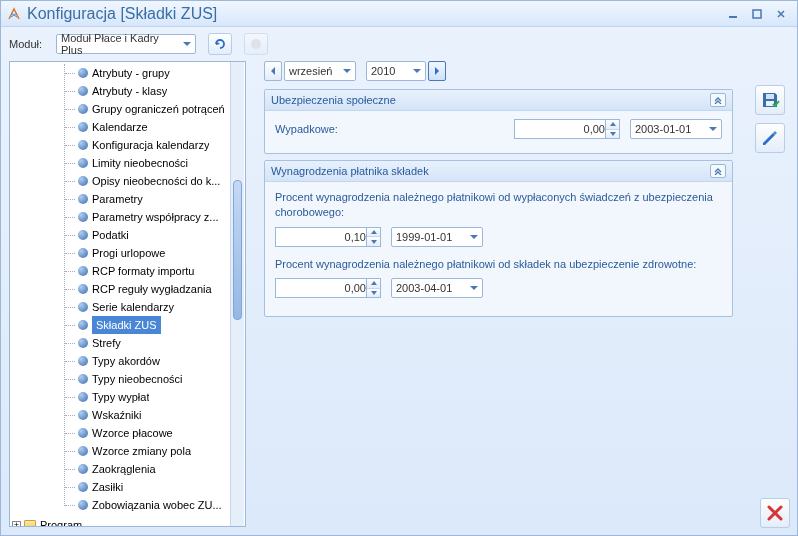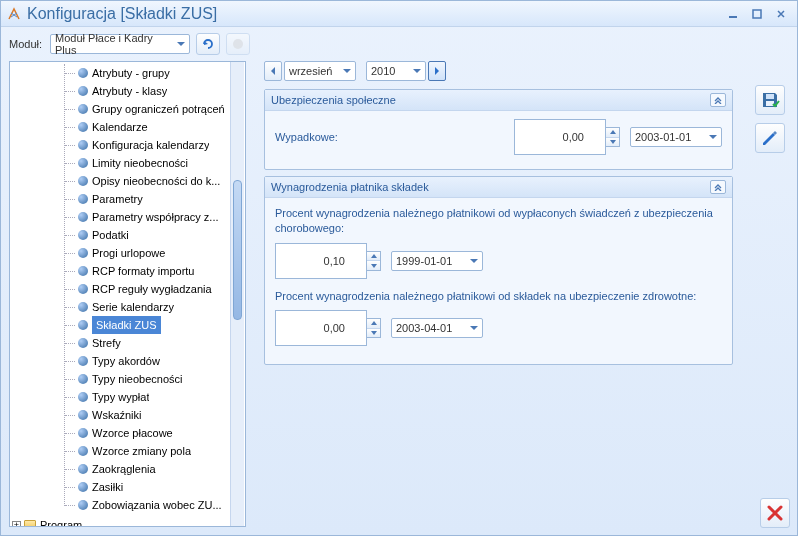--- a/index.html
+++ b/index.html
@@ -3,21 +3,21 @@
 <meta charset="utf-8">
 <style>
 * { box-sizing: border-box; margin: 0; padding: 0; font-family: Tahoma, Arial, sans-serif; font-size: 11px; }
 body { background: #e8f0fb; }
 .window { width: 798px; height: 536px; border: 1px solid #9bb7d9; background: linear-gradient(#eaf2fd, #dce9fa); display: flex; flex-direction: column; }
 .titlebar { height: 26px; display: flex; align-items: center; padding: 0 6px; background: linear-gradient(#f0f6fe, #d7e7fb); border-bottom: 1px solid #c1d4ec; }
 .titlebar .icon { width: 14px; height: 14px; margin-right: 6px; }
 .titlebar .title { color: #3a6ea5; font-size: 16px; flex: 1; }
 .winbtns { display: flex; gap: 4px; }
 .winbtn { width: 20px; height: 16px; display: flex; align-items: center; justify-content: center; color: #4a78b5; cursor: pointer; }
-.toolbar { display: flex; align-items: center; padding: 6px 8px; gap: 6px; }
+.toolbar { display: flex; align-items: center; padding: 6px 8px; gap: 12px; }
 .label { color: #333; margin-right: 2px; }
 .select { background: #fff; border: 1px solid #9bb7d9; height: 20px; padding: 1px 18px 1px 4px; position: relative; color: #333; cursor: pointer; display: inline-flex; align-items: center; border-radius: 2px; min-width: 60px; }
 .select::after { content: ''; position: absolute; right: 4px; top: 7px; border: 4px solid transparent; border-top-color: #4a78b5; }
 .iconbtn { width: 24px; height: 22px; border: 1px solid #b7cde8; background: linear-gradient(#fefefe, #e3edf9); border-radius: 3px; display: flex; align-items: center; justify-content: center; cursor: pointer; }
 .iconbtn.disabled { opacity: 0.5; cursor: default; }
 .navbtn { width: 18px; height: 20px; border: 1px solid #9bb7d9; background: linear-gradient(#fefefe, #e3edf9); display: flex; align-items: center; justify-content: center; cursor: pointer; border-radius: 2px; }
 .navbtn.active { border-color: #4a78b5; background: linear-gradient(#f0f6fe, #cfe2f9); }
 .content { flex: 1; display: flex; padding: 0 8px 8px 8px; gap: 18px; min-height: 0; }
 .sidebar { width: 237px; border: 1px solid #9bb7d9; background: #fff; position: relative; overflow: hidden; display: flex; }
 .tree { flex: 1; overflow-y: auto; padding: 2px 0; position: relative; }
@@ -34,21 +34,21 @@
 .scroll-thumb .thumb { position: absolute; left: 2px; right: 2px; top: 118px; height: 140px; background: linear-gradient(#c4d9f4, #95b8e4); border: 1px solid #7fa6d4; border-radius: 4px; }
 .main { flex: 1; display: flex; flex-direction: column; gap: 6px; position: relative; }
 .main-top { display: flex; gap: 2px; align-items: center; margin-bottom: 2px; }
 .panel { border: 1px solid #a7c0df; background: #f2f7fe; border-radius: 2px; }
 .panel-header { background: linear-gradient(#e8f1fd, #d4e4f8); padding: 3px 6px; color: #2a5a9a; display: flex; align-items: center; border-bottom: 1px solid #c4d6ee; }
 .panel-header .ph-title { flex: 1; }
 .collapse-btn { width: 16px; height: 14px; border: 1px solid #9bb7d9; background: #f5f9fe; display: flex; align-items: center; justify-content: center; cursor: pointer; border-radius: 2px; }
 .panel-body { padding: 8px 10px; color: #2a5a9a; }
 .row { display: flex; align-items: center; margin-bottom: 6px; }
 .row .rlabel { flex: 1; color: #2a5a9a; }
-.numinput { width: 92px; height: 36px; border: 1px solid #9bb7d9; background: #fff; text-align: right; padding: 2px 21px; color: #333; }
+.numinput { width: 92px; height: 20px; border: 1px solid #9bb7d9; background: #fff; text-align: right; padding: 2px 0; color: #333; }
 .spinner { width: 14px; height: 20px; border: 1px solid #9bb7d9; border-left: none; display: flex; flex-direction: column; }
 .spinner div { flex: 1; display: flex; align-items: center; justify-content: center; background: linear-gradient(#fefefe, #e3edf9); cursor: pointer; }
 .spinner div:first-child { border-bottom: 1px solid #c4d6ee; }
 .desc { color: #2a5a9a; margin-bottom: 6px; line-height: 1.4; }
 .inputrow { display: flex; justify-content: flex-start; align-items: center; margin-bottom: 10px; padding-right: 10px; }
 .rightcol { width: 38px; display: flex; flex-direction: column; align-items: center; gap: 8px; padding-top: 24px; }
 .bigbtn { width: 30px; height: 30px; border: 1px solid #b7cde8; background: linear-gradient(#fefefe, #e3edf9); border-radius: 3px; display: flex; align-items: center; justify-content: center; cursor: pointer; }
 .bottom-action { position: absolute; right: 8px; bottom: 8px; }
 .folder-icon { display: inline-block; width: 12px; height: 10px; background: linear-gradient(#ffe9a8, #f0c558); border: 1px solid #c9a13a; border-radius: 1px; margin-right: 4px; position: relative; }
 .expander { display: inline-block; width: 9px; height: 9px; border: 1px solid #888; background: #fff; text-align: center; line-height: 7px; font-size: 9px; margin-right: 4px; position: absolute; left: 2px; }

